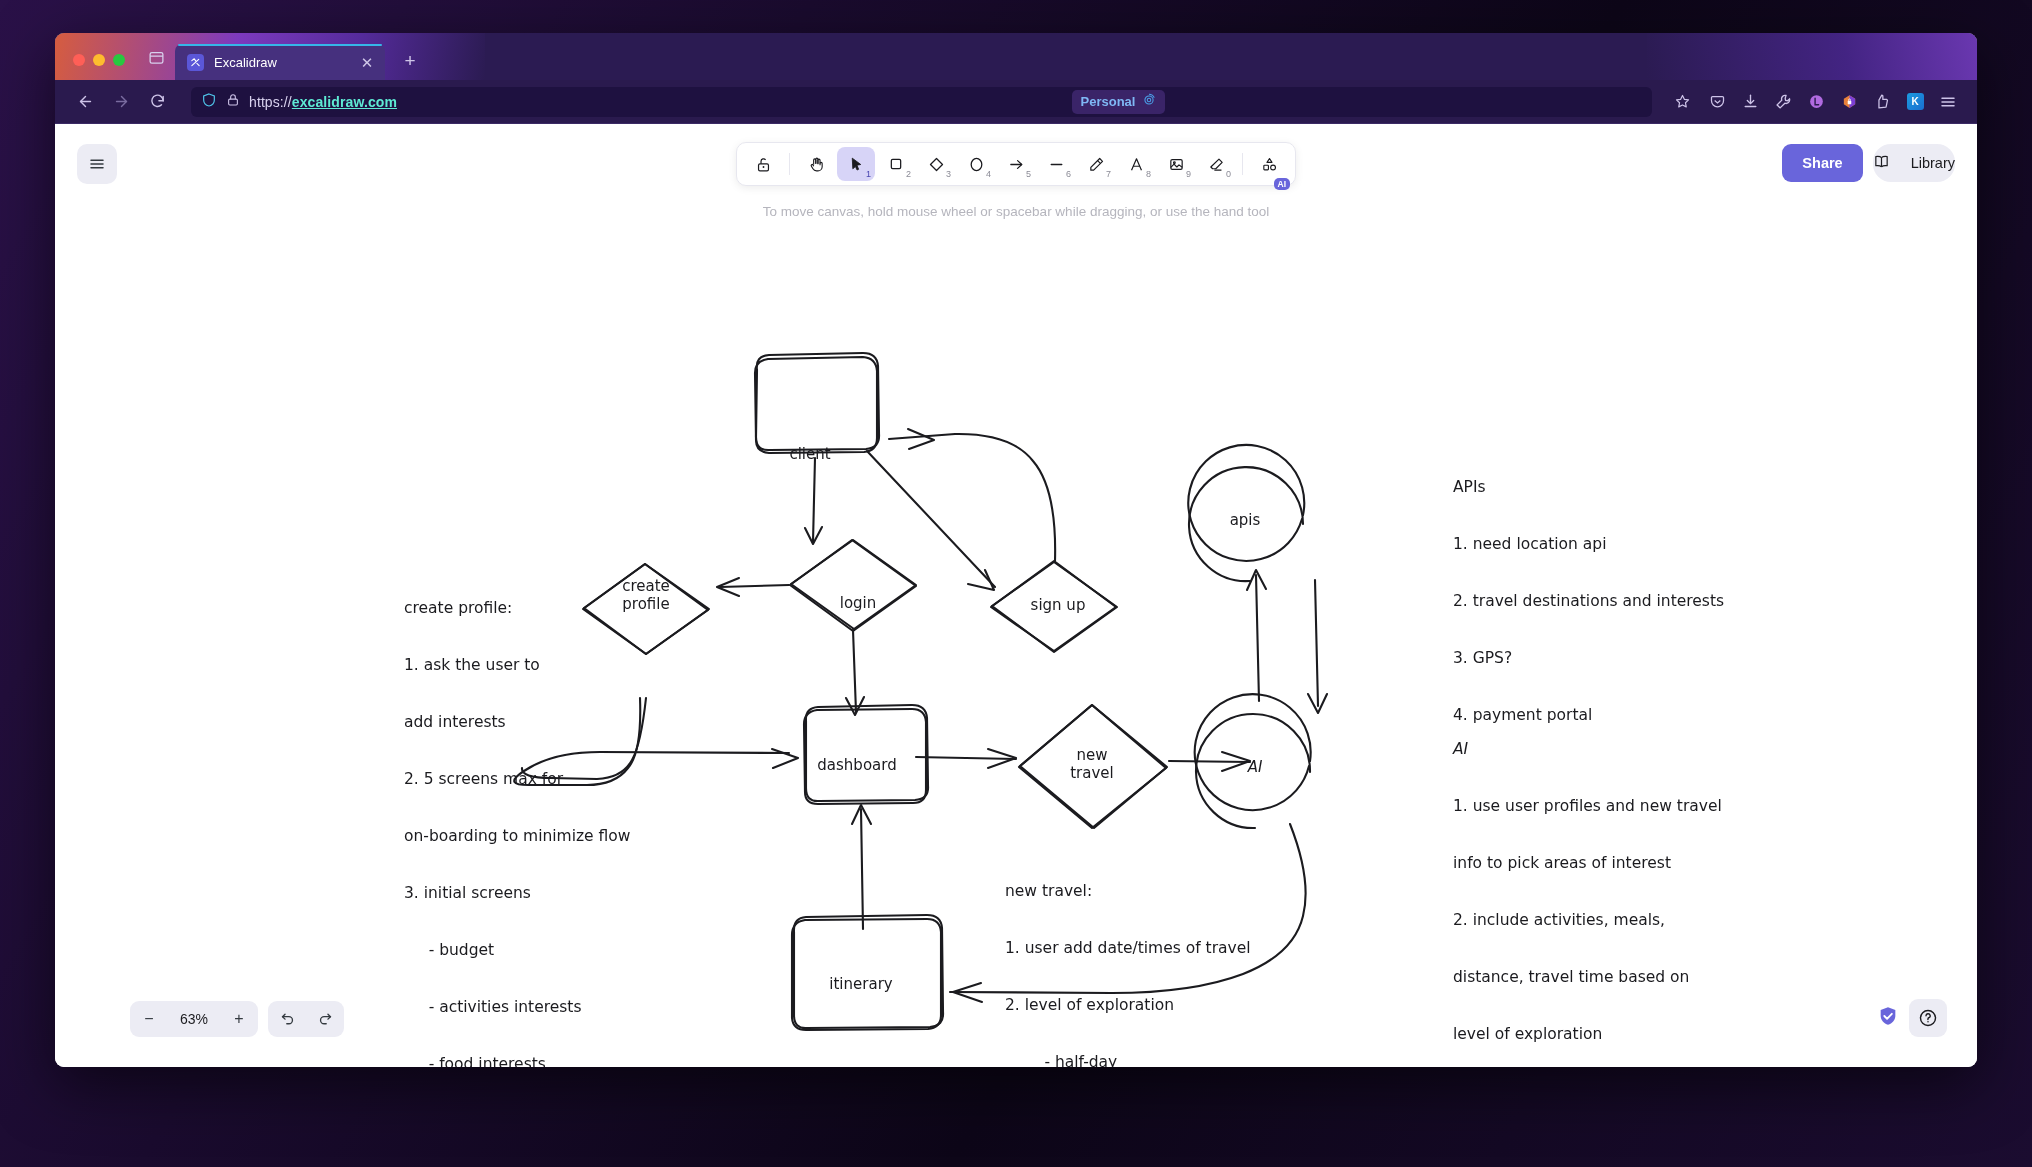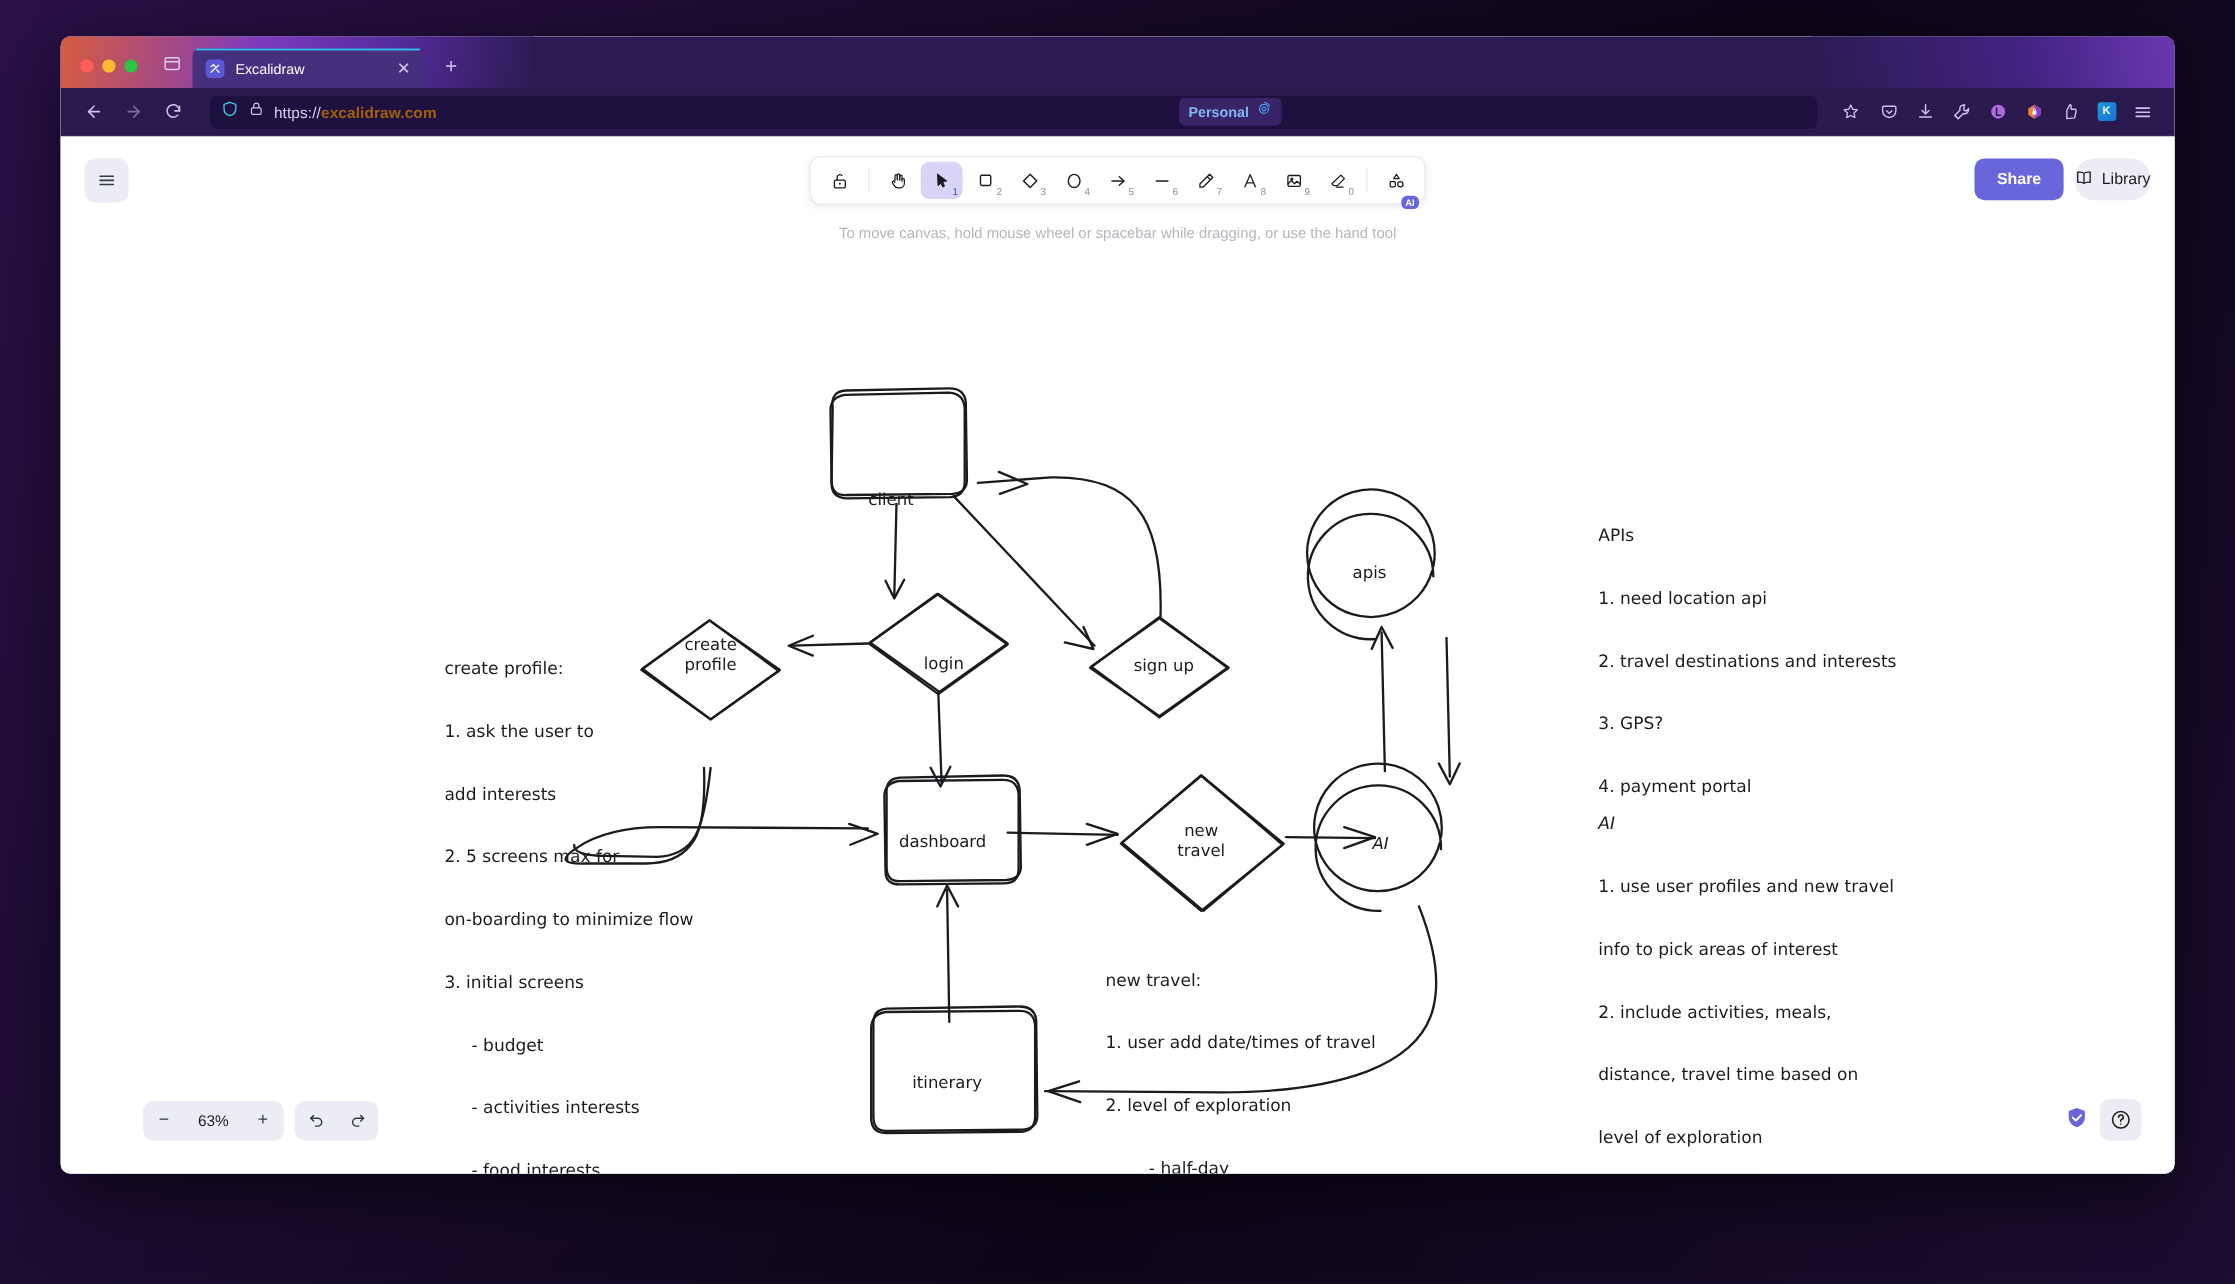--- a/index.html
+++ b/index.html
@@ -94,21 +94,21 @@
     flex: 1 1 auto;
     margin-left: 14px; margin-right: 10px;
     height: 30px;
     background: #1e1140;
     border-radius: 6px;
     display:flex; align-items:center;
     padding: 0 10px; gap: 9px;
     position: relative;
   }
   .url-text { color:#d9d2ef; font-size: 14px; letter-spacing:.1px;}
-  .url-text b { color:#a16207; font-weight:700; }
+  .url-text b { color:#5eead4; font-weight:700;text-decoration:underline; }
   .profile-chip {
     position:absolute; left: 50%; transform: translateX(150px);
     display:flex; align-items:center; gap:7px;
     background: #3a2468; border-radius: 5px; padding: 3px 9px;
   }
   .profile-name { color:#7fb8f5; font-size: 13px; font-weight: 700;}
   .nav-right { display:flex; align-items:center; gap: 3px; }
   .nav-right .nav-btn { width: 30px; }
   .ext-k { width:17px;height:17px;border-radius:3px;background:linear-gradient(135deg,#1c9ae0,#1a6fd0);
            display:flex;align-items:center;justify-content:center;color:#fff;font-size:10px;font-weight:700;}
@@ -169,21 +169,21 @@
 
   .top-right { position:absolute; right: 22px; top: 20px; display:flex; gap: 10px; align-items:center; }
   .btn-share {
     background:#6965db; color:#fff;
     border-radius: 9px; padding: 0 20px; height: 38px;
     display:flex; align-items:center; font-size: 14.5px; font-weight: 600; margin-left: 41px;
   }
   .btn-library {
     background:#ececf4; color:#1b1b1f;
     border-radius: 18px; padding: 0 0; height: 38px;
-    display:flex; align-items:center; gap:8px; font-size: 14.5px;
+    display:flex; align-items:center; gap:21px; font-size: 14.5px;
   }
 
   .zoom-group { position:absolute; left: 75px; bottom: 30px; display:flex; gap: 10px; align-items:center; }
   .zoom-pill {
     background:#ececf4; border-radius: 9px; height: 36px;
     display:flex; align-items:center;
   }
   .zoom-btn { width: 38px; height:36px; display:flex; align-items:center; justify-content:center; color:#343a40; font-size: 16px;}
   .zoom-val { min-width: 52px; text-align:center; font-size: 14px; color:#1b1b1f; }
   .undo-pill { background:#ececf4; border-radius: 9px; height: 36px; display:flex; align-items:center; }

